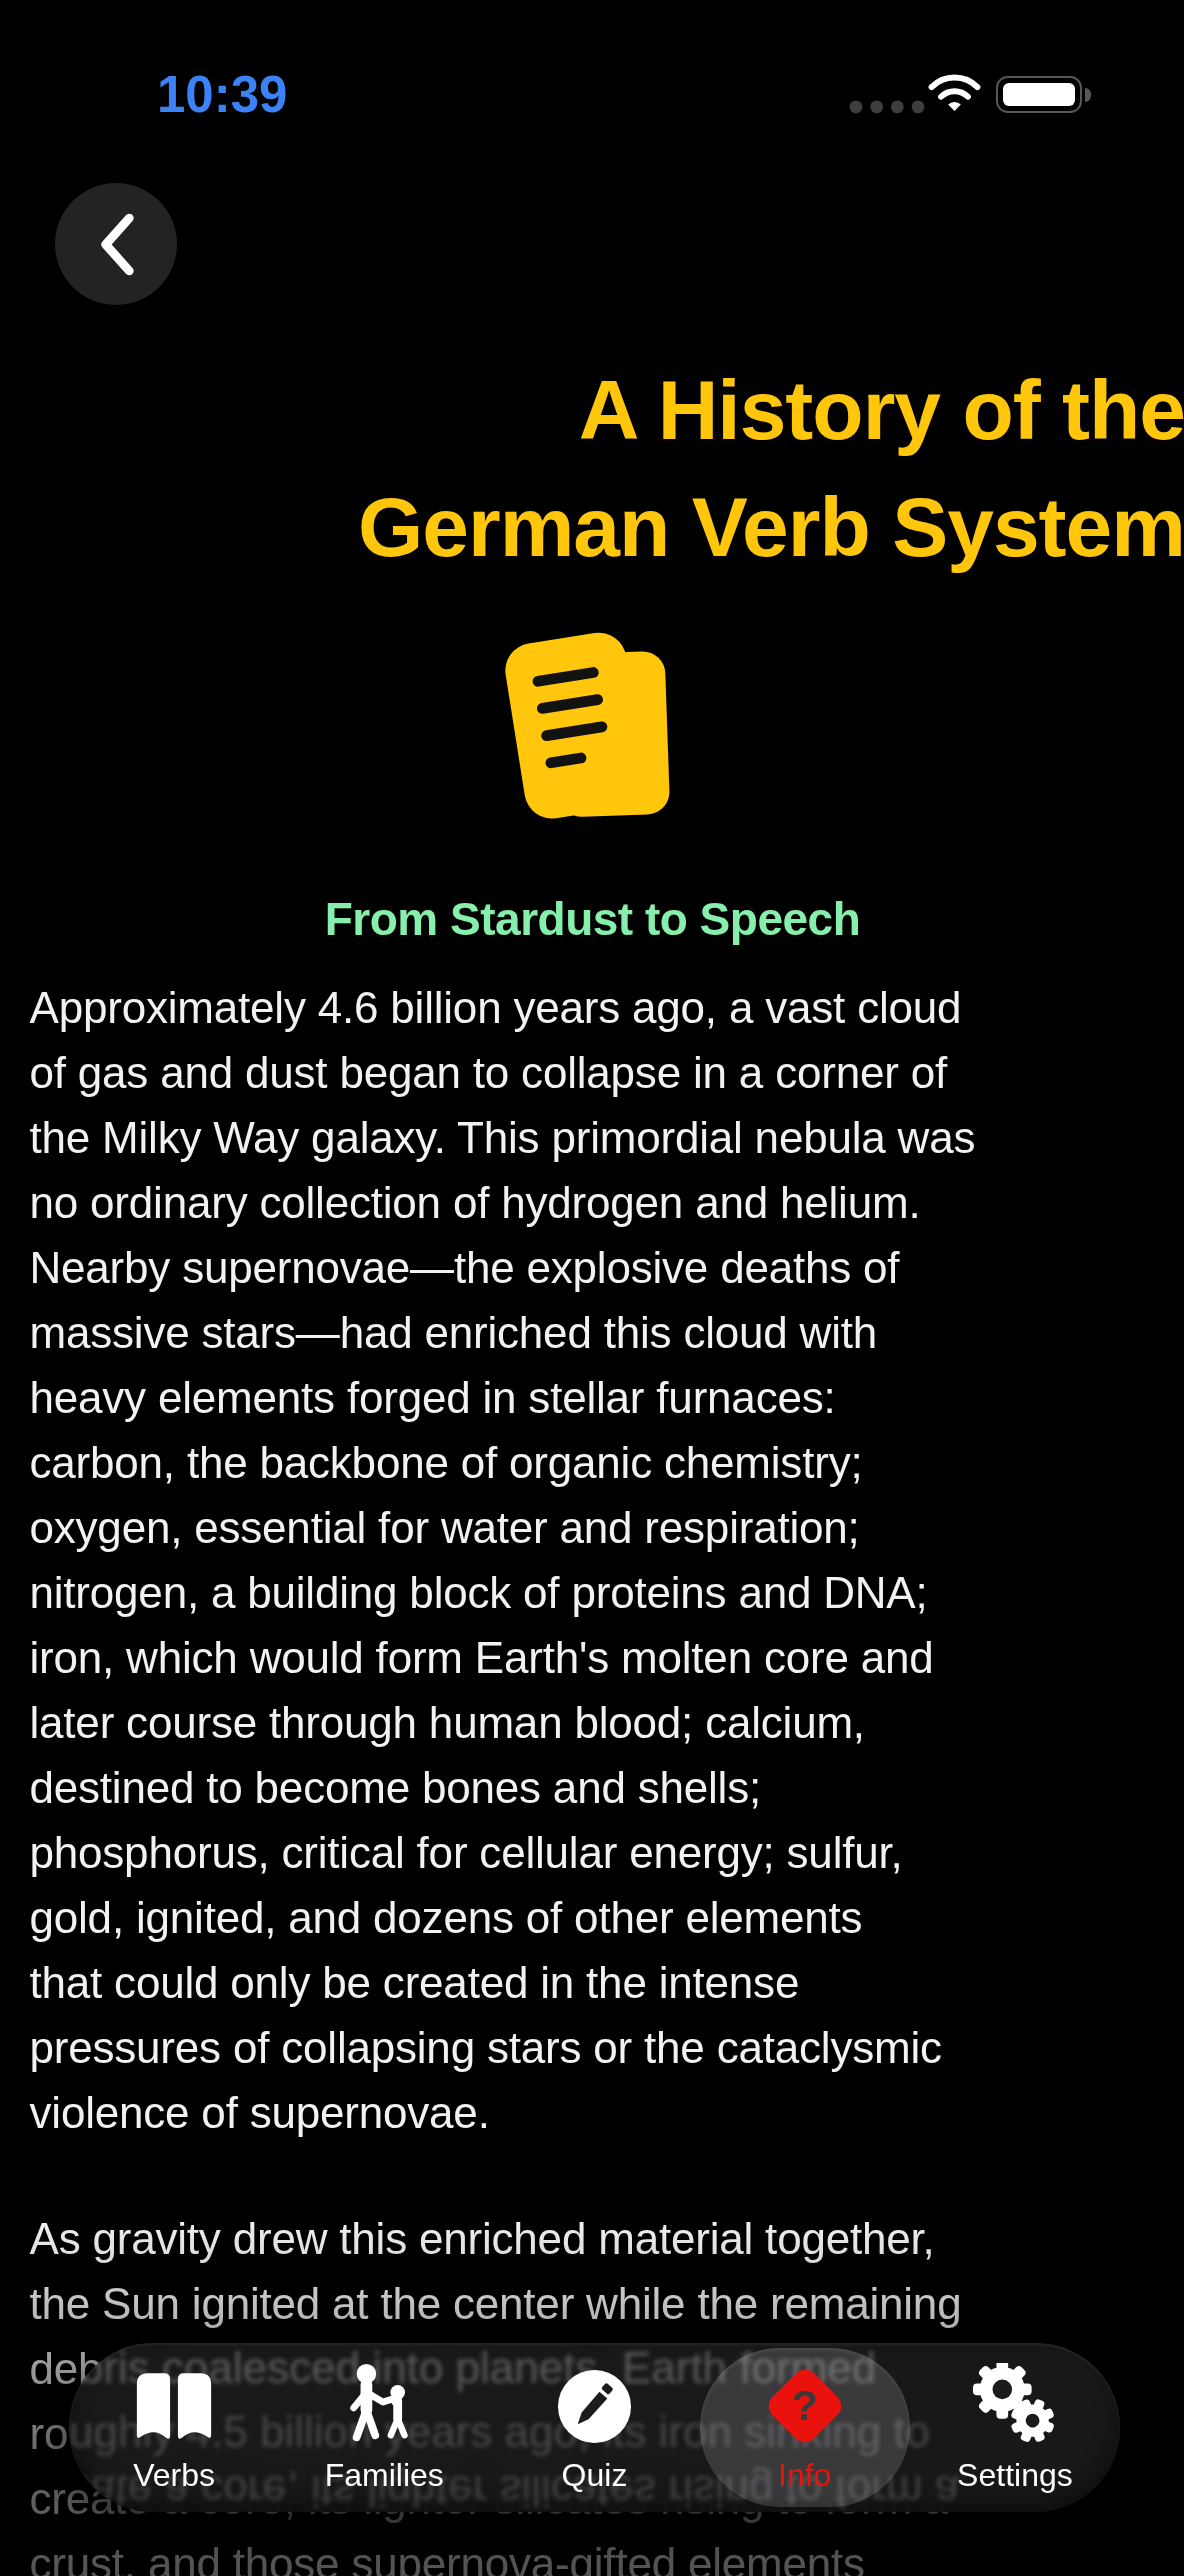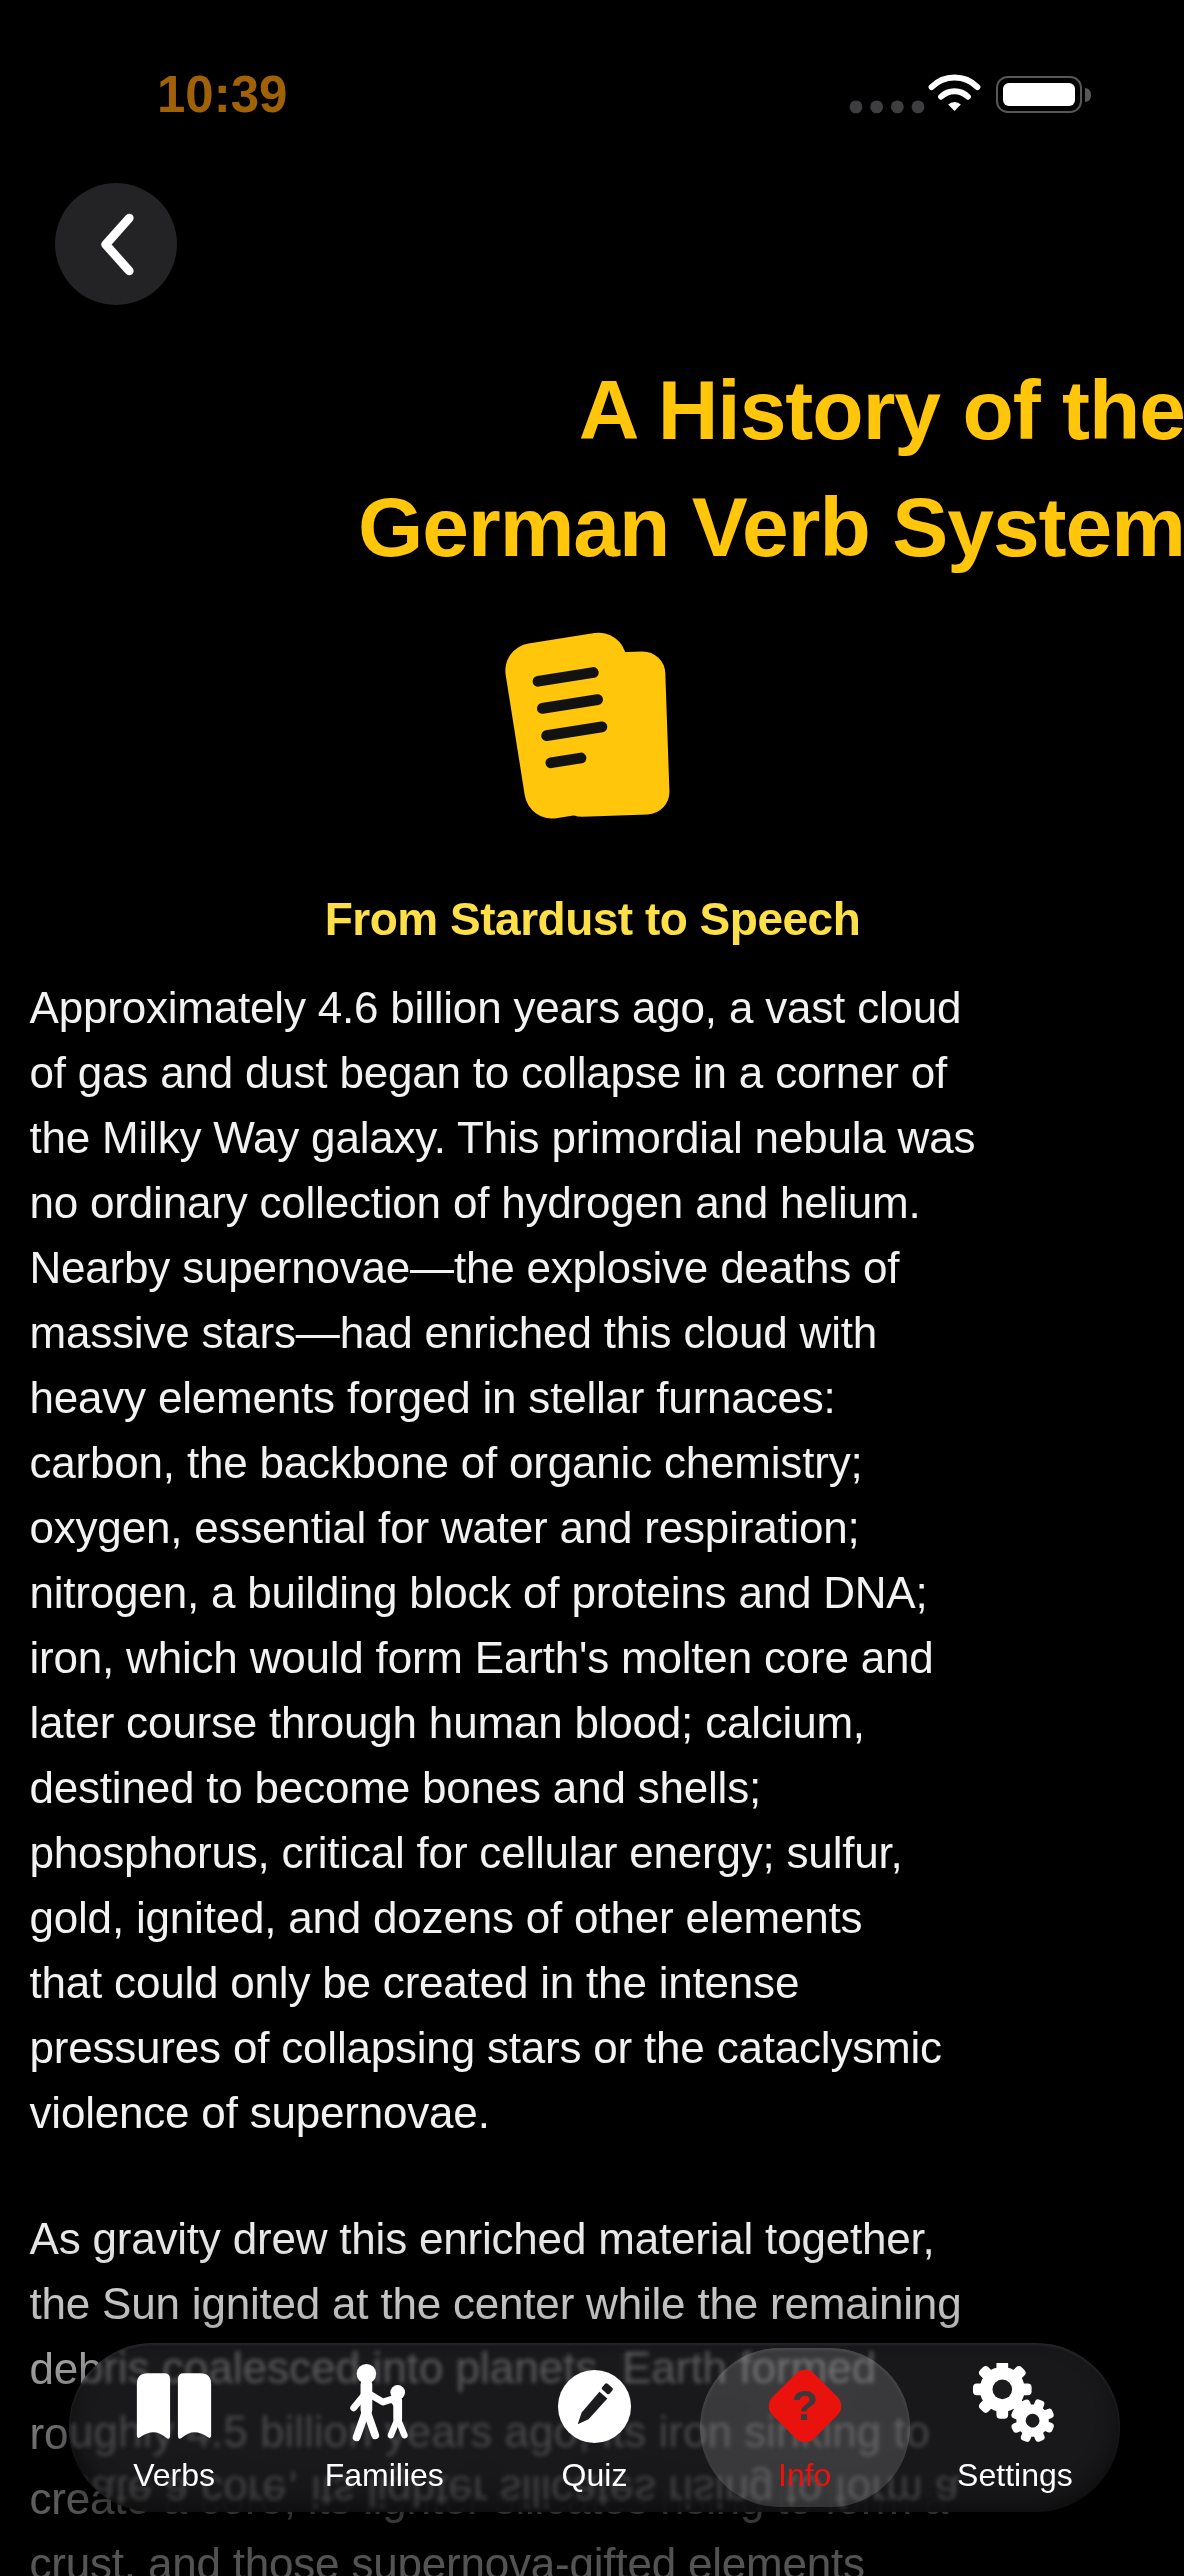--- a/index.html
+++ b/index.html
@@ -2,42 +2,42 @@
 <html><head>
 <meta charset="utf-8">
 <style>
   html,body{margin:0;padding:0;background:#000;}
   .screen{
     position:relative;width:1185px;height:2576px;background:#000;overflow:hidden;
     font-family:"Liberation Sans",sans-serif;color:#F2F2F2;
   }
   
   .status-bar{position:absolute;top:0;left:0;width:100%;height:157px;z-index:5;}
-  .time{position:absolute;left:157px;top:65px;font-size:51px;font-weight:700;color:#a16207;letter-spacing:0;}
+  .time{position:absolute;left:157px;top:65px;font-size:51px;font-weight:700;color:#3b82f6;letter-spacing:0;}
   .cell-dots{position:absolute;left:849px;top:100px;}
   .wifi{position:absolute;left:925px;top:71px;}
   .battery{position:absolute;left:996px;top:76px;width:86px;height:37px;}
   .battery .shell{position:absolute;inset:0;border:2.9px solid #57575a;border-radius:11.8px;}
   .battery .fill{position:absolute;left:6.9px;top:6.9px;right:6.9px;bottom:6.9px;background:#fff;border-radius:5.9px;}
   .battery .nub{position:absolute;right:-8.8px;top:11.8px;width:5.9px;height:13.8px;background:#57575a;border-radius:0 5.9px 5.9px 0;}
   
   .back-btn{
     position:absolute;left:55px;top:183px;width:122px;height:122px;border-radius:50%;
     background:#232326;border:none;display:flex;align-items:center;justify-content:center;
     cursor:pointer;z-index:5;padding:0;
   }
   
   .page-title{
     position:absolute;top:352px;left:0;width:100%;text-align:right;z-index:1;
     color:#FFC60B;font-size:84px;font-weight:700;line-height:117px;letter-spacing:-1px;margin:0;
   }
   .doc-icon{position:absolute;left:503px;top:617px;width:177px;height:222px;z-index:1;}
   .subtitle{
     position:absolute;top:892px;left:0;width:100%;text-align:center;z-index:1;
-    color:#fde047;font-size:46px;font-weight:700;margin:0;letter-spacing:-0.5px;
+    color:#86efac;font-size:46px;font-weight:700;margin:0;letter-spacing:-0.5px;
   }
   .body-text{position:absolute;left:29.5px;top:971px;z-index:1;}
   .para{margin:4px 0 61px 0;}
   .tline{white-space:nowrap;font-size:44px;line-height:65px;color:#F2F2F2;letter-spacing:-0.2px;}
   
   .bottom-fade{
     position:absolute;left:0;right:0;top:2220px;bottom:0;z-index:2;pointer-events:none;
     background:linear-gradient(to bottom,rgba(0,0,0,0) 0%,rgba(0,0,0,0.30) 35%,rgba(0,0,0,0.58) 68%,rgba(0,0,0,0.65) 100%);
   }
   

